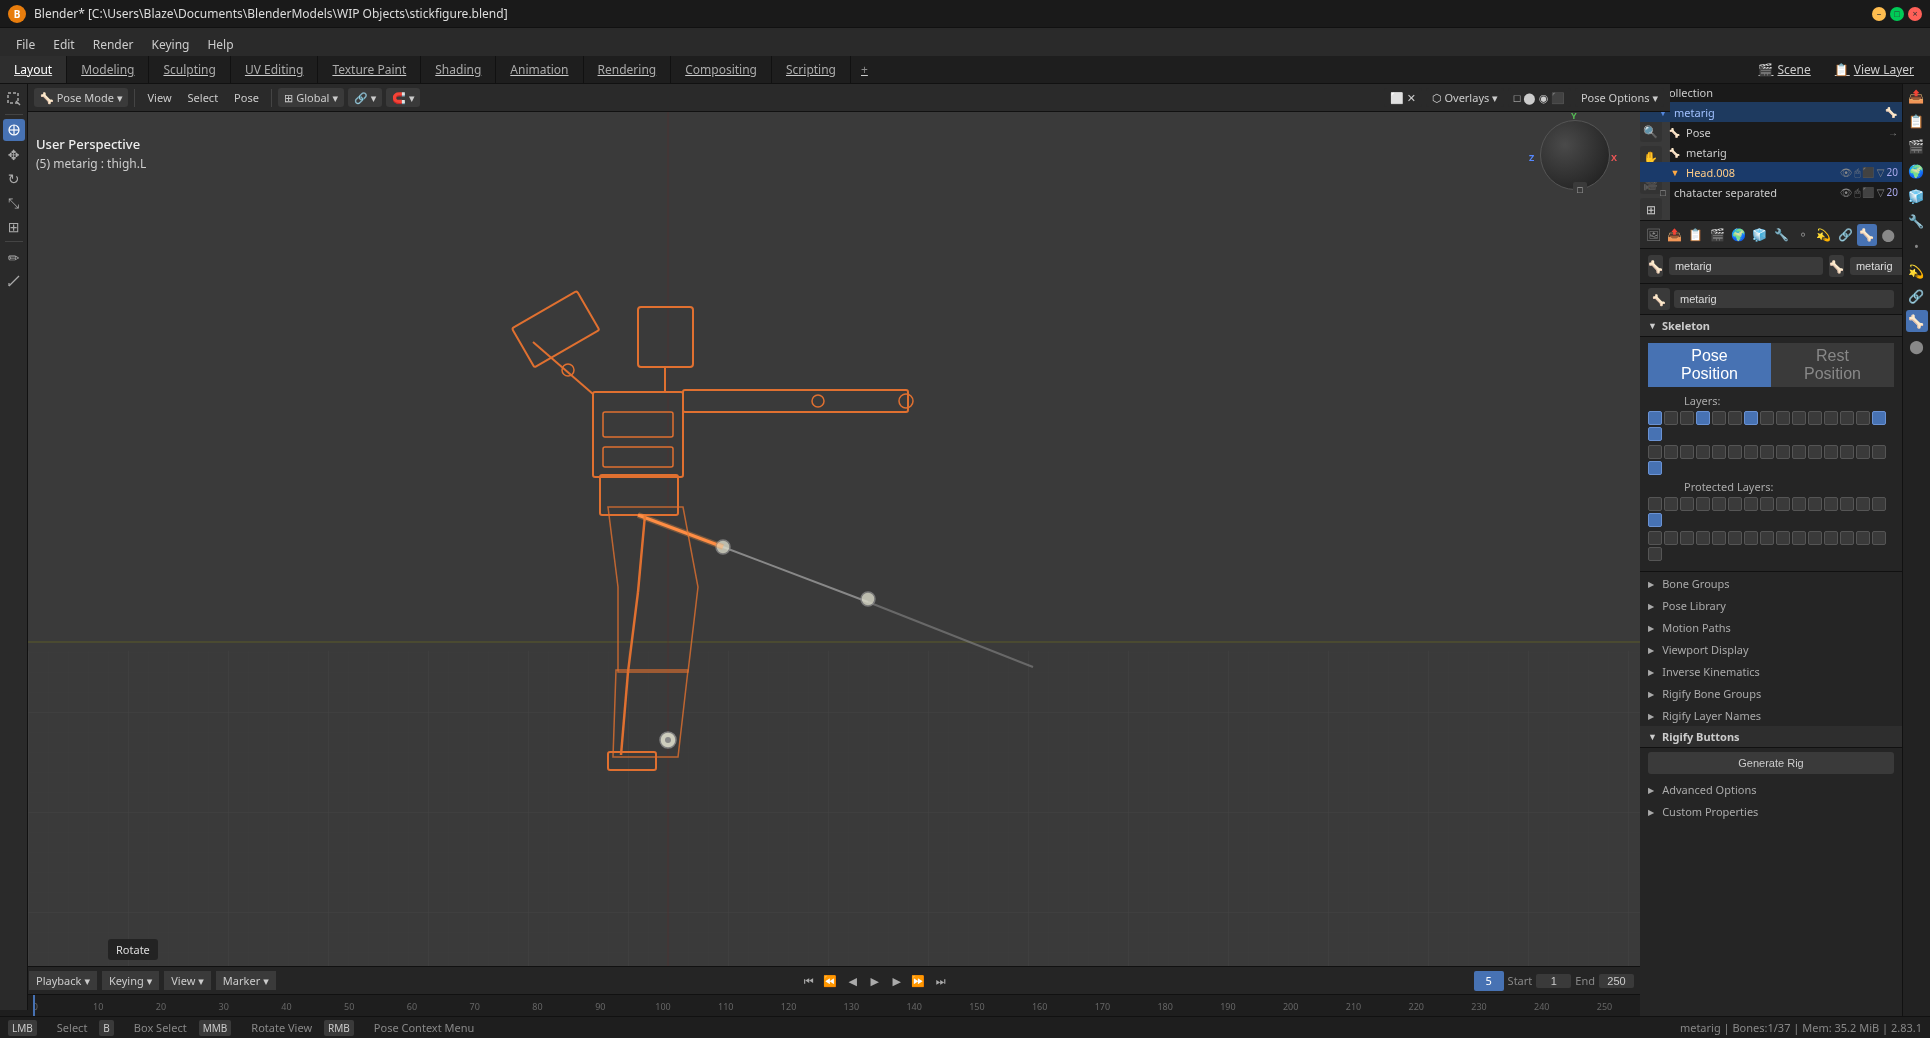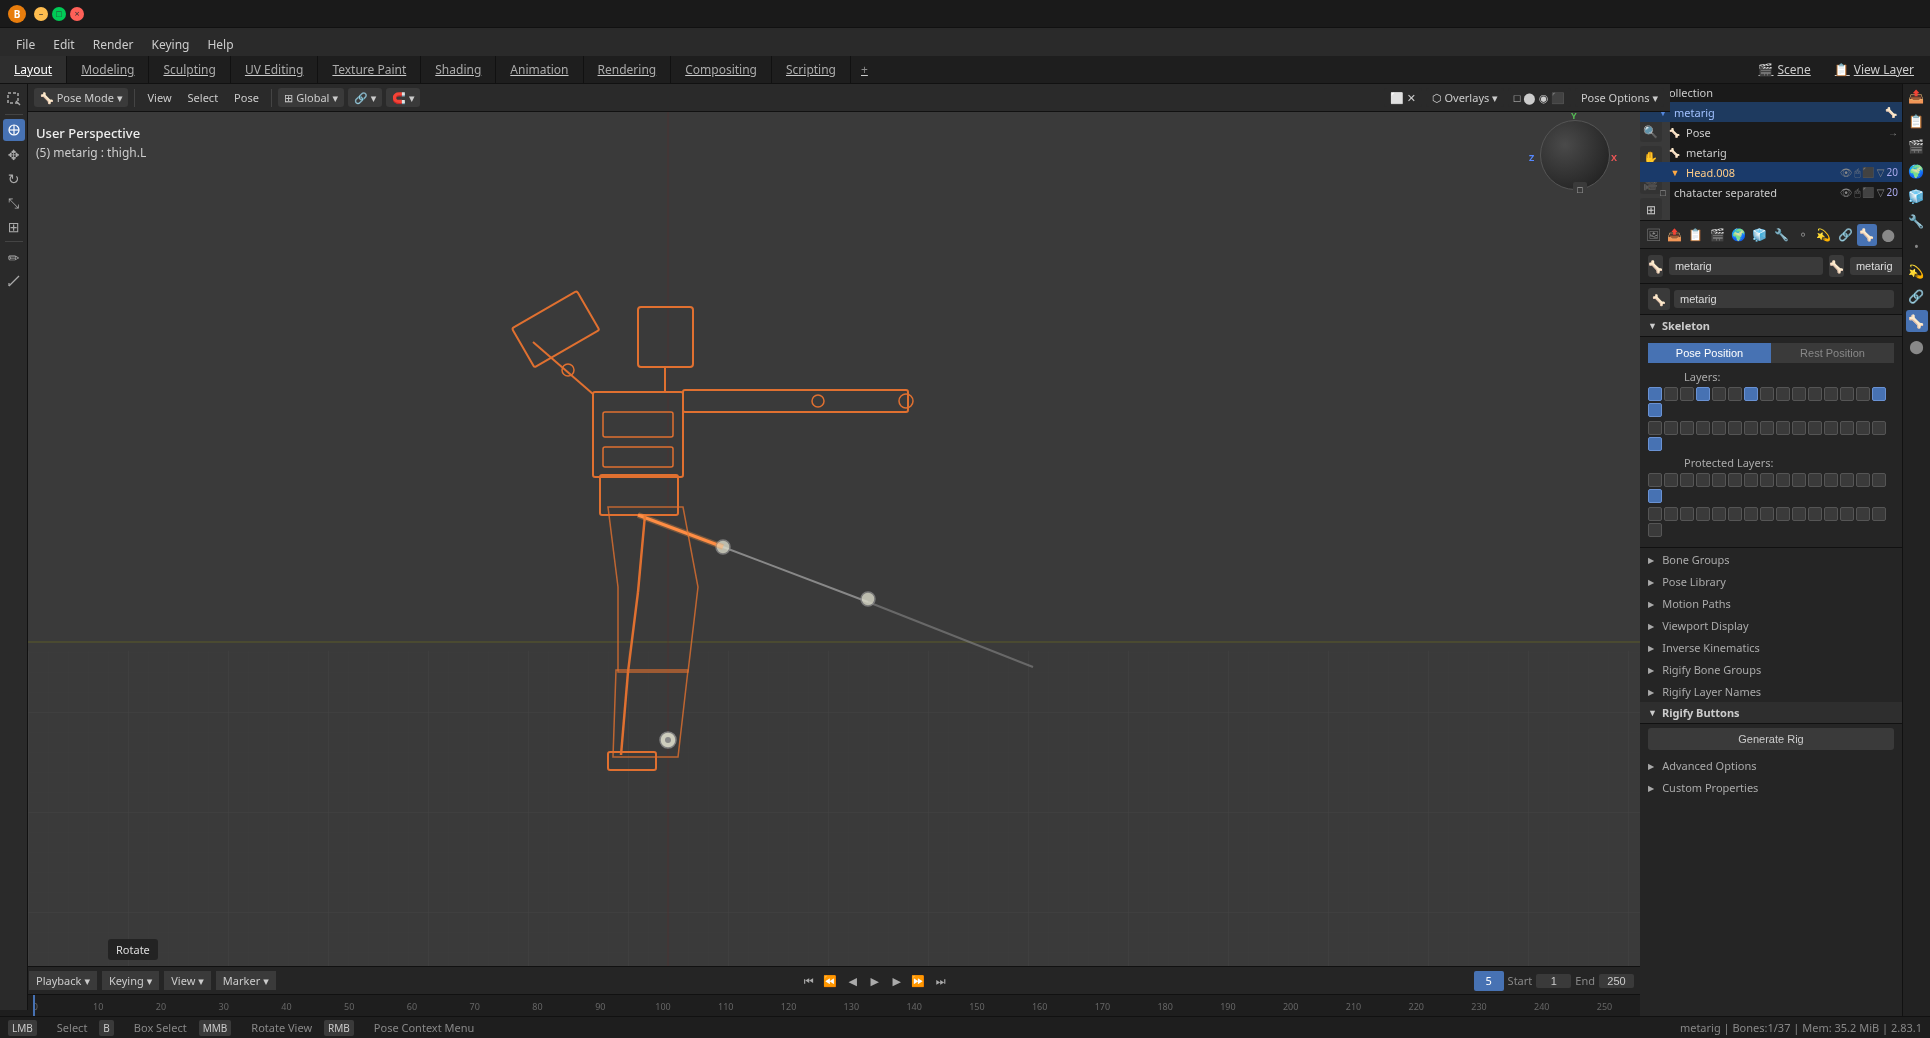--- a/index.html
+++ b/index.html
@@ -172,21 +172,21 @@
       top: 112px; left: 28px;
       right: 260px;
       bottom: 28px;
       background: #3a3a3a;
       overflow: hidden;
     }
 
     
     .viewport-info {
       position: absolute;
-      top: 12px; left: 8px;
+      top: 23px; left: 8px;
       color: #eee;
       font-size: 12px;
       pointer-events: none;
     }
 
     
     .viewport-right-controls {
       position: absolute;
       top: 8px; right: 8px;
       display: flex;
@@ -319,21 +319,21 @@
     .pose-toggle {
       display: flex;
       gap: 0;
       margin-bottom: 6px;
     }
     .pose-btn {
       flex: 1;
       padding: 4px 16px;
       border: none;
       cursor: pointer;
-      font-size: 11px;
+      font-size: 16px;
       text-align: center;
     }
     .pose-btn.active {
       background: #4772b3;
       color: #fff;
     }
     .pose-btn.inactive {
       background: #3a3a3a;
       color: #888;
     }
@@ -587,20 +587,21 @@
       position: relative;
       overflow: hidden;
       background: #1e1e1e;
     }
   </style>
 </head>
 <body>
 
 <div id="title-bar">
   <div class="app-icon">B</div>
+  <span class="title-text">Blender* [C:\Users\Blaze\Documents\BlenderModels\WIP Objects\stickfigure.blend]</span>
   <div class="win-btns">
     <div class="win-btn minimize">–</div>
     <div class="win-btn maximize">□</div>
     <div class="win-btn close">×</div>
   </div>
 </div>
 
 <div id="menu-bar">
   <div class="menu-item">File</div>
   <div class="menu-item">Edit</div>

